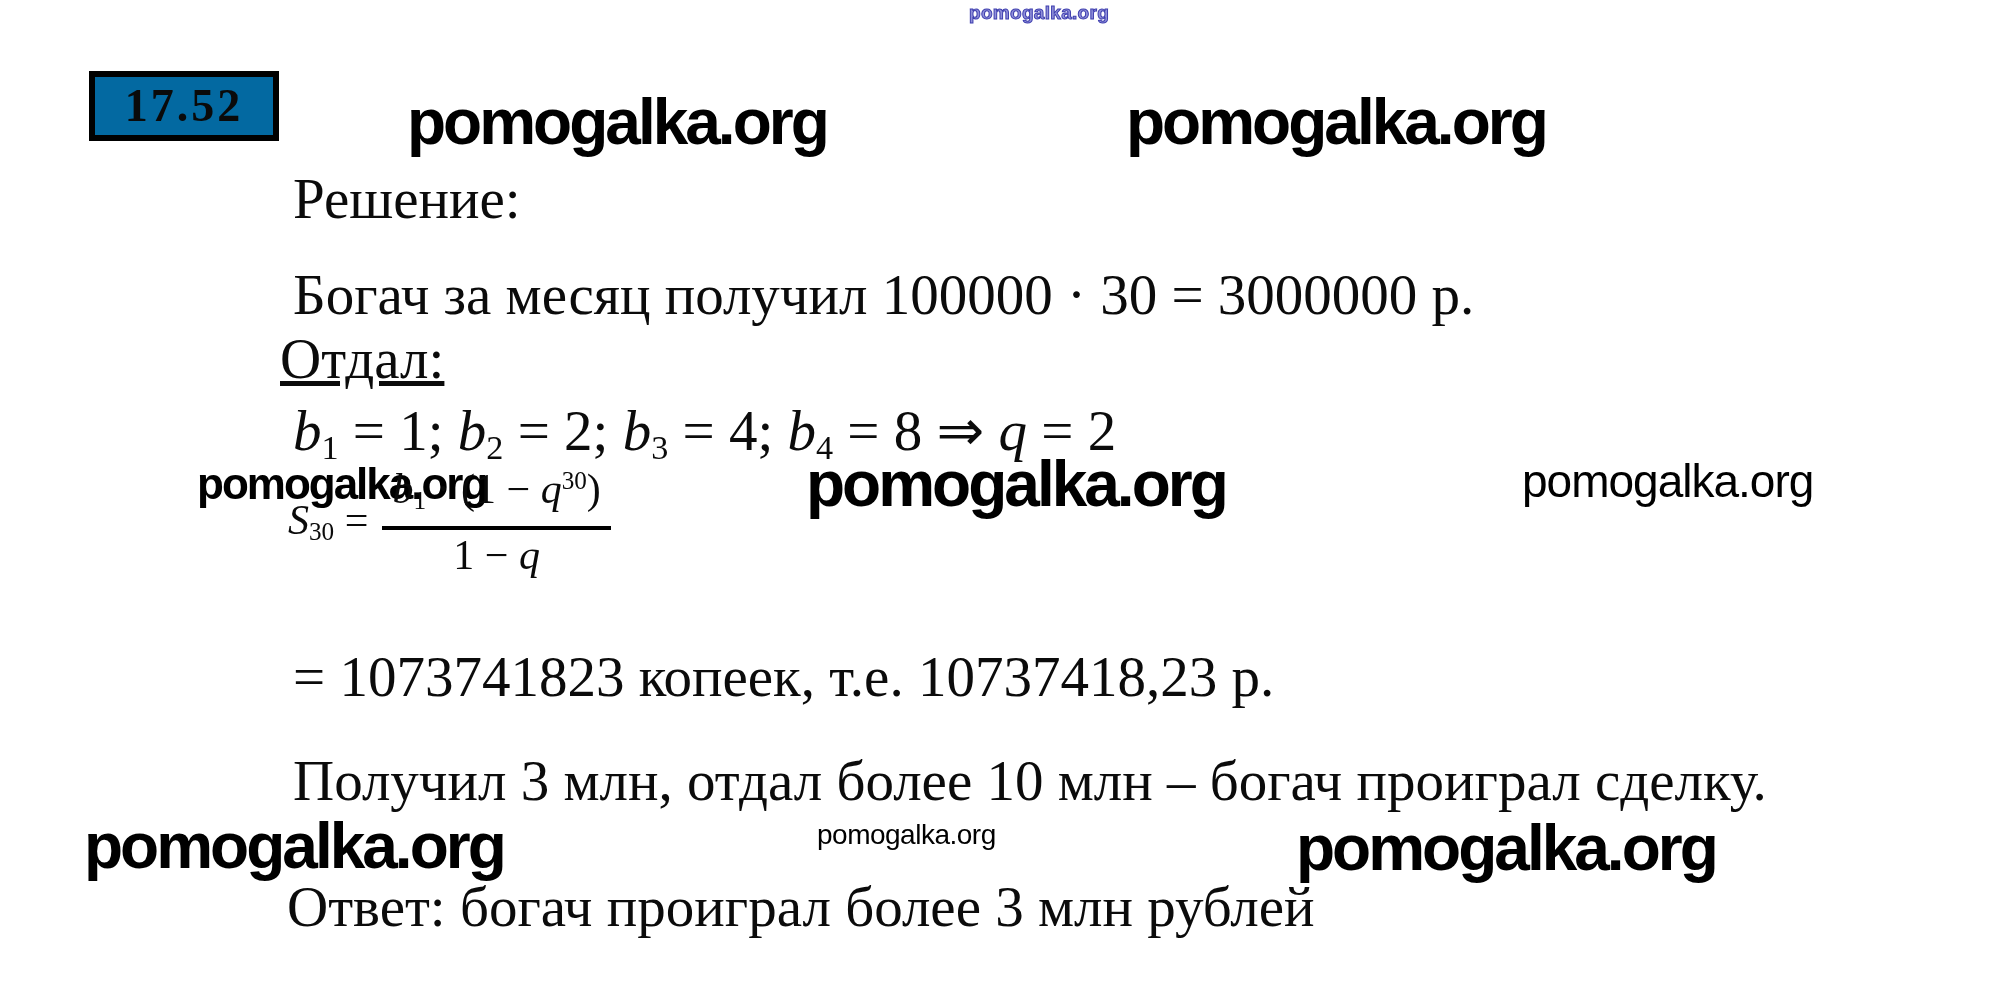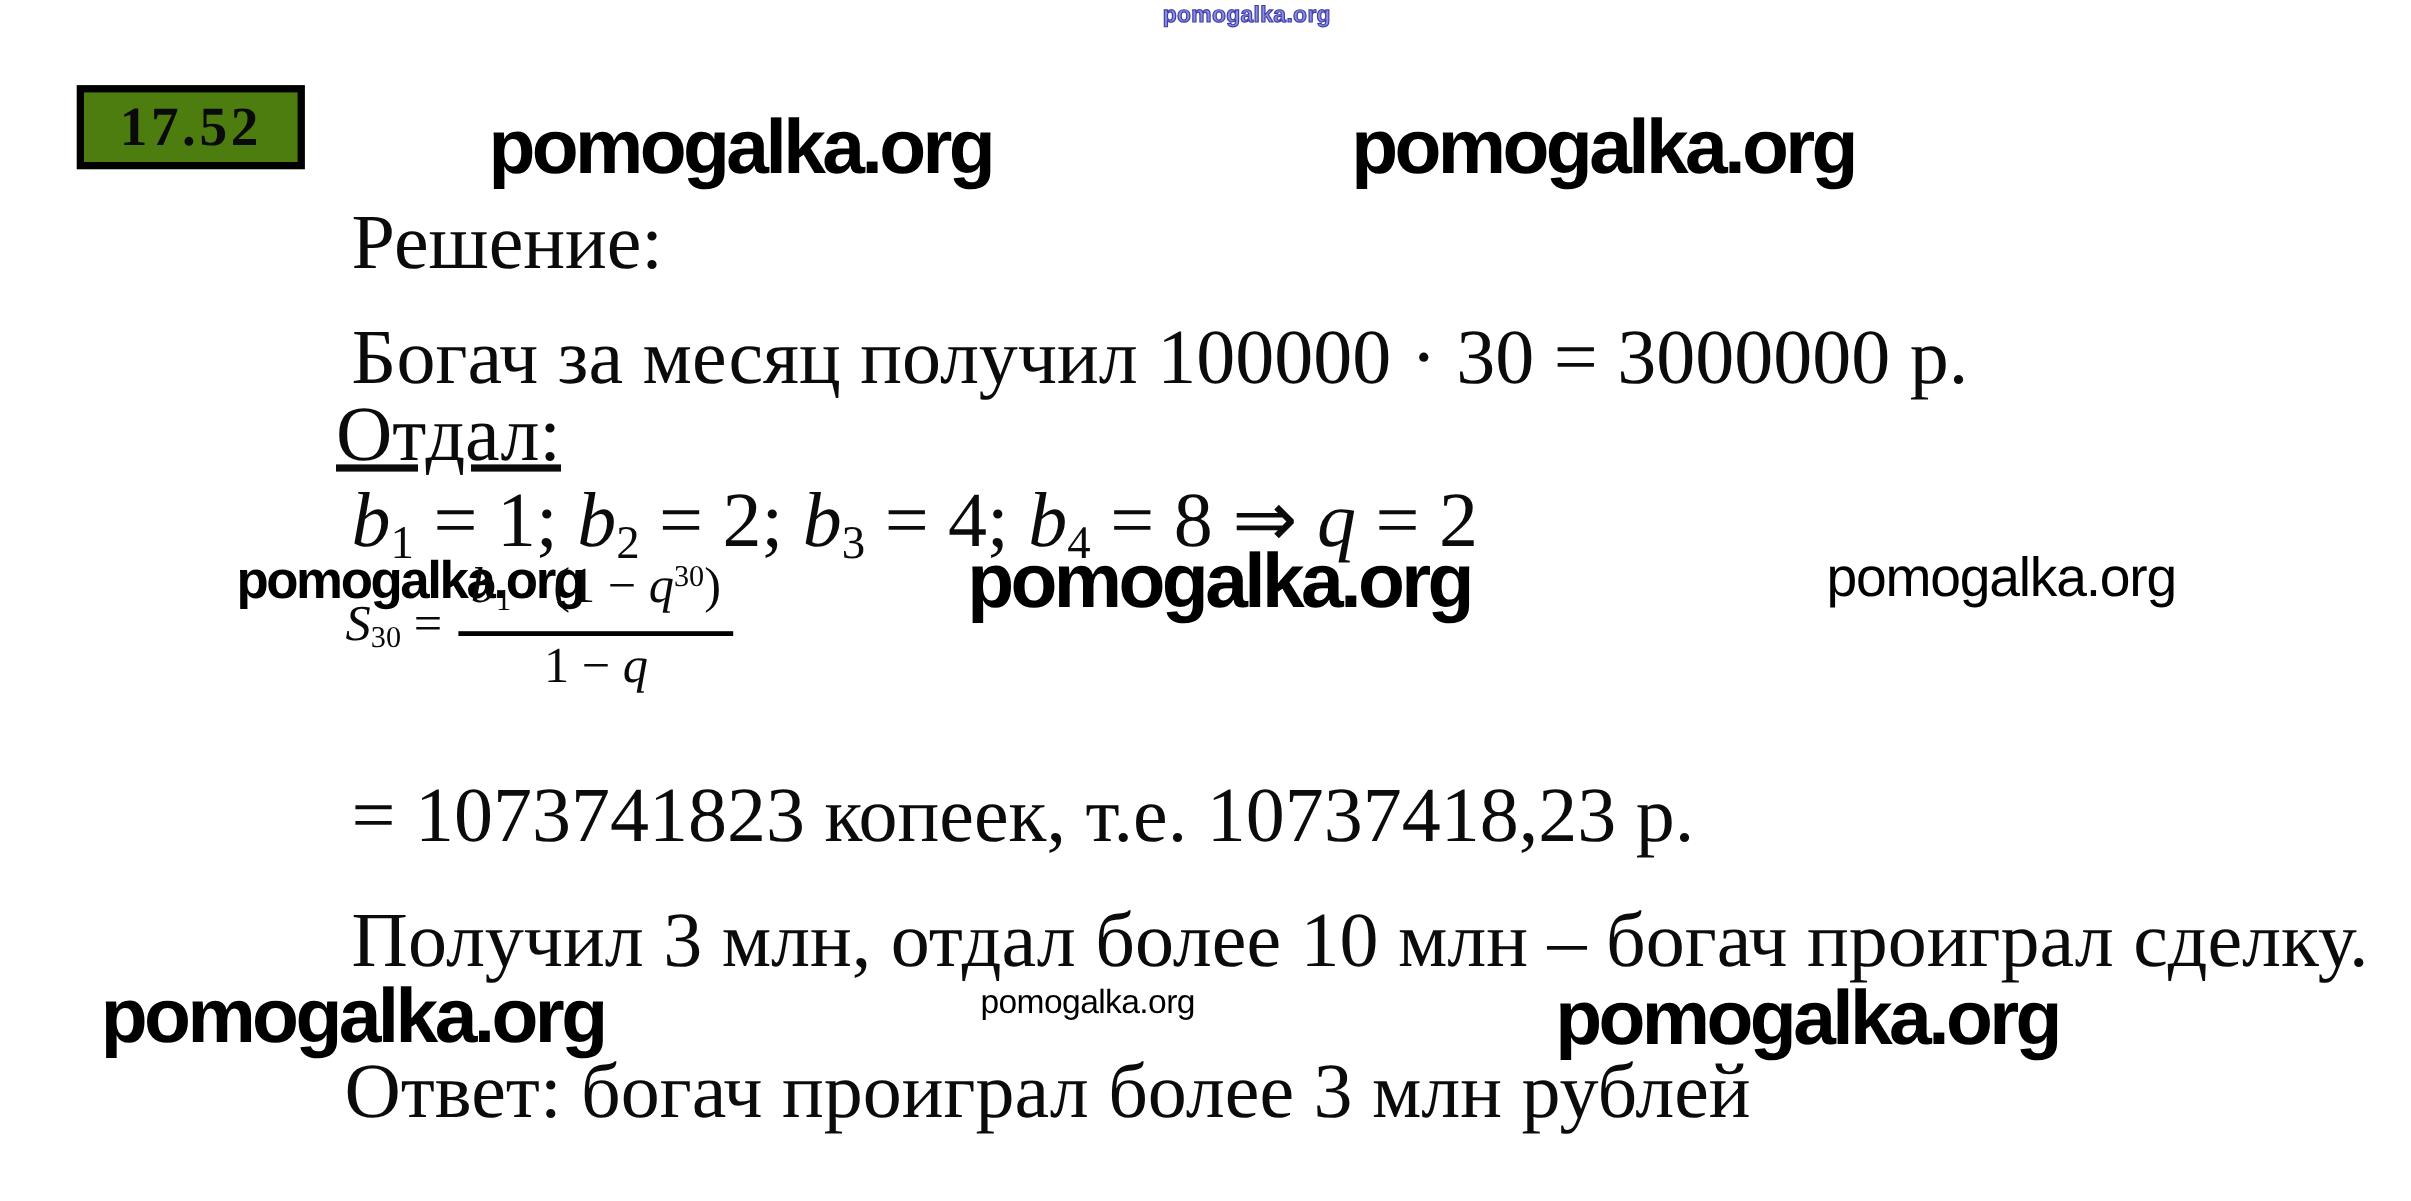--- a/index.html
+++ b/index.html
@@ -3,31 +3,32 @@
 <meta charset="utf-8">
 <style>
   html,body{margin:0;padding:0;}
   body{
     width:2009px;height:1001px;position:relative;overflow:hidden;
     background:#ffffff;color:#0a0a0a;
     font-family:"Liberation Serif", serif;
   }
   .abs{position:absolute;white-space:nowrap;line-height:1;}
   
-  .txt{font-size:65px;color:#0b0b0b;}
+  .txt{font-size:57px;color:#0b0b0b;}
   .run-p{font-style:normal;}
   .run-i{font-style:italic;}
   .run-sub{font-size:60%;vertical-align:-0.25em;font-style:normal;}
   .run-sup{font-size:60%;vertical-align:0.55em;font-style:normal;}
   
   .numbox{
-    border:6px solid #000;background:#4d7c0f;
+    border:6px solid #000;background:#0369a1;
     width:178px;height:58px;display:flex;align-items:center;justify-content:center;
     font-weight:700;font-size:46px;letter-spacing:3px;
     font-family:"Liberation Serif", serif;
+    margin-left:25px;
   }
   
   .wm{font-family:"Liberation Sans", sans-serif;color:#000;font-weight:700;margin-left:24px;}
   .wm-big{font-size:64px;letter-spacing:-3px;}
   .wm-mid{font-size:44px;letter-spacing:-2px;}
   .wm-reg{font-size:46px;font-weight:400;letter-spacing:-1px;}
   .wm-small{font-size:28px;font-weight:400;letter-spacing:-0.5px;}
   .wm-tiny{
     font-size:19px;font-weight:700;letter-spacing:0.3px;
     color:#8f8fd9;-webkit-text-stroke:1px #3d3dae;

